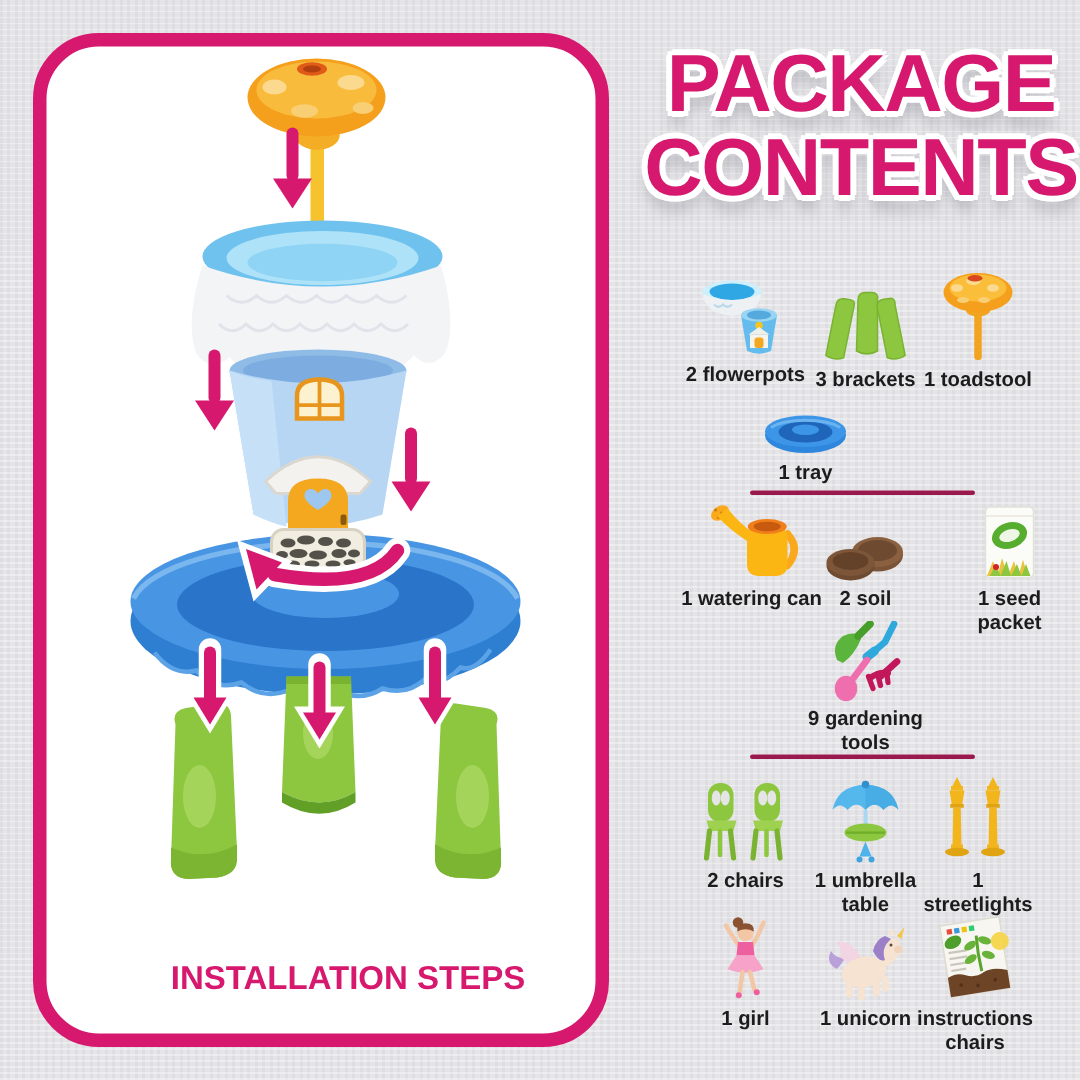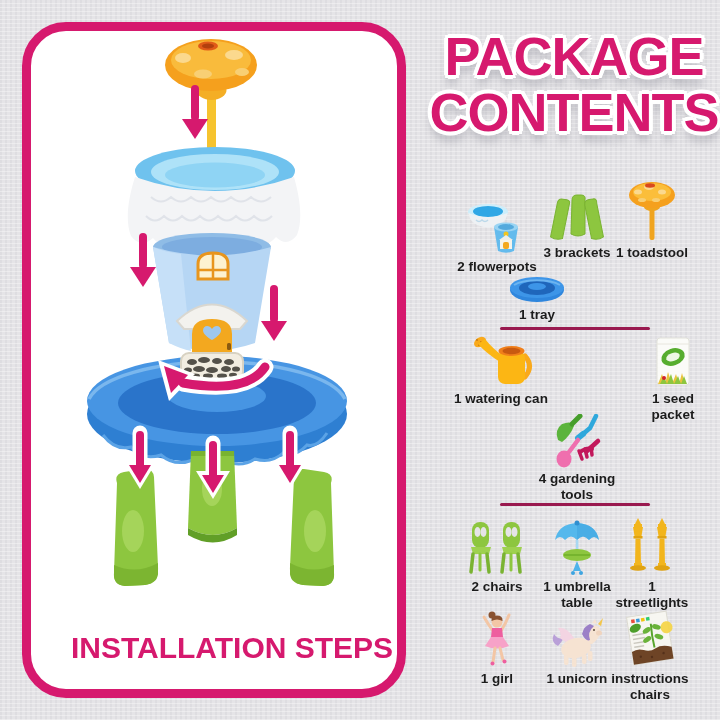--- a/index.html
+++ b/index.html
@@ -12,21 +12,21 @@
     font-family:"Liberation Sans", sans-serif;
   }
   
   .left-panel {
     position:absolute; left:22px; top:22px; width:366px; height:658px;
     background:#ffffff; border:9px solid #d6196e; border-radius:44px;
   }
   .toy-svg { position:absolute; left:0; top:0; display:block; }
   .inst-title {
     position:absolute; left:0; right:0; bottom:24px; text-align:center;
-    font-weight:700; font-size:30px; letter-spacing:0; color:#d6196e;margin-left:36px;
+    font-weight:700; font-size:22px; letter-spacing:0; color:#d6196e;margin-left:36px;
   }
   
   .pkg-title {
     position:absolute; left:424px; top:28px; width:300px; text-align:center;
     font-weight:700; font-size:54px; line-height:1.04; letter-spacing:-1px; color:#d6196e;
     text-shadow:
       -3px -3px 0 #fff, 0 -4px 0 #fff, 3px -3px 0 #fff,
       -4px 0 0 #fff, 4px 0 0 #fff,
       -3px 3px 0 #fff, 0 4px 0 #fff, 3px 3px 0 #fff,
       0 9px 10px rgba(110,110,125,.45);
@@ -171,21 +171,21 @@
       </g>
     </svg>
     <div class="inst-title">INSTALLATION STEPS</div>
   </div>
 
   <div class="pkg-title">
     <span>PACKAGE</span>
     <span>CONTENTS</span>
   </div>
 
-  <div class="cell" style="left:452px; top:192px;">
+  <div class="cell" style="left:452px; top:175px;">
     <div class="icon-box" style="height:64px;">
       <svg width="62" height="56" viewBox="0 0 62 56">
         <ellipse cx="22" cy="12" rx="20" ry="8" fill="#cdeefb"></ellipse>
         <ellipse cx="22" cy="11.5" rx="15" ry="5.5" fill="#30a7e5"></ellipse>
         <path d="M2.5,13 Q4,26 22,27.5 Q40,26 41.5,13 Q22,21 2.5,13 Z" fill="#eef1f4"></path>
         <path d="M10,20 q3,3 6,0 q3,3 6,0" stroke="#bcd9ea" stroke-width="1.5" fill="none"></path>
         <path d="M28,27 L32,51 Q40,54.5 48,51 L52,27 Q40,32 28,27 Z" fill="#64bbed"></path>
         <ellipse cx="40" cy="27" rx="12" ry="4.5" fill="#9ad4f3"></ellipse>
         <ellipse cx="40" cy="27" rx="8" ry="3" fill="#55aadd"></ellipse>
         <circle cx="40" cy="34" r="2.5" fill="#f3c51f"></circle>
@@ -251,20 +251,33 @@
         <path d="M32,26 Q18,17 10,8 L17,3 Q25,13 35,20 Z" fill="#fcb614"></path>
         <path d="M57,20 Q66,30 57,41" stroke="#f9a91b" stroke-width="5" fill="none" stroke-linecap="round"></path>
         <rect x="30" y="15" width="27" height="33" rx="7" fill="#fcb614"></rect>
         <ellipse cx="43.5" cy="15" rx="13" ry="5" fill="#f07f1a"></ellipse>
         <ellipse cx="43.5" cy="15" rx="9" ry="3.2" fill="#c85a10"></ellipse>
       </svg>
     </div>
     <div class="label nowrap">1 watering can</div>
   </div>
 
+  <div class="cell" style="left:532px; top:336px;">
+    <div class="icon-box" style="height:52px;">
+      <svg width="56" height="32" viewBox="0 0 56 32">
+        <ellipse cx="36" cy="14" rx="17" ry="11" fill="#7b5438"></ellipse>
+        <ellipse cx="36" cy="12" rx="17" ry="10" fill="#8a6040"></ellipse>
+        <ellipse cx="36" cy="11" rx="13" ry="7" fill="#6e4a30"></ellipse>
+        <ellipse cx="18" cy="21" rx="16" ry="10" fill="#6e4a30"></ellipse>
+        <ellipse cx="18" cy="19" rx="16" ry="9" fill="#7d5639"></ellipse>
+        <ellipse cx="18" cy="18" rx="12" ry="6" fill="#64422a"></ellipse>
+      </svg>
+    </div>
+    <div class="label">2 soil</div>
+  </div>
 
   <div class="cell" style="left:628px; top:336px;">
     <div class="icon-box" style="height:52px;">
       <svg width="38" height="52" viewBox="0 0 38 52">
         <rect x="3" y="2" width="32" height="47" rx="3" fill="#fbfbf8" stroke="#e2e2da" stroke-width="1"></rect>
         <line x1="3" y1="8" x2="35" y2="8" stroke="#e8e6de" stroke-width="1"></line>
         <ellipse cx="19" cy="21" rx="12" ry="8.5" fill="#57ad2f" transform="rotate(-18 19 21)"></ellipse>
         <ellipse cx="19" cy="21" rx="7" ry="4" fill="#eef7e6" transform="rotate(-18 19 21)"></ellipse>
         <path d="M4,48 L8,38 L11,48 L14,36 L18,48 L22,38 L25,48 L28,37 L31,48 Z" fill="#e9c33c"></path>
         <path d="M6,48 L10,40 L13,48 L17,38 L20,48 L24,40 L27,48 L30,40 L33,48 Z" fill="#8dc63f"></path>
@@ -281,21 +294,21 @@
         <path d="M22,10 L30,2" stroke="#469e2b" stroke-width="5" stroke-linecap="round"></path>
         <path d="M46,2 L40,14 L33,20" stroke="#2fa8dc" stroke-width="4.5" fill="none" stroke-linecap="round"></path>
         <path d="M33,20 l-5,4" stroke="#2fa8dc" stroke-width="6" stroke-linecap="round"></path>
         <ellipse cx="14" cy="45" rx="7.5" ry="8.5" fill="#ef6fae"></ellipse>
         <path d="M19,38 L28,26" stroke="#ef6fae" stroke-width="4.5" stroke-linecap="round"></path>
         <path d="M32,45 L29,37 M37,43 L35,35 M42,41 L41,33" stroke="#c2185b" stroke-width="3.5" stroke-linecap="round"></path>
         <path d="M30,38 Q37,33 42,35" stroke="#c2185b" stroke-width="4" fill="none" stroke-linecap="round"></path>
         <path d="M37,37 L48,27" stroke="#c2185b" stroke-width="4.5" stroke-linecap="round"></path>
       </svg>
     </div>
-    <div class="label narrow84">4 gardening tools</div>
+    <div class="label narrow84">9 gardening tools</div>
   </div>
 
   <div class="divider" style="top:503px;"></div>
 
   <div class="cell" style="left:452px; top:514px;">
     <div class="icon-box" style="height:62px;">
       <svg width="64" height="56" viewBox="0 0 64 56">
         <g>
           <rect x="7" y="2" width="17" height="26" rx="8" fill="#8dc63f"></rect>
           <ellipse cx="12.5" cy="12" rx="3" ry="5" fill="#e5e4e7"></ellipse>

